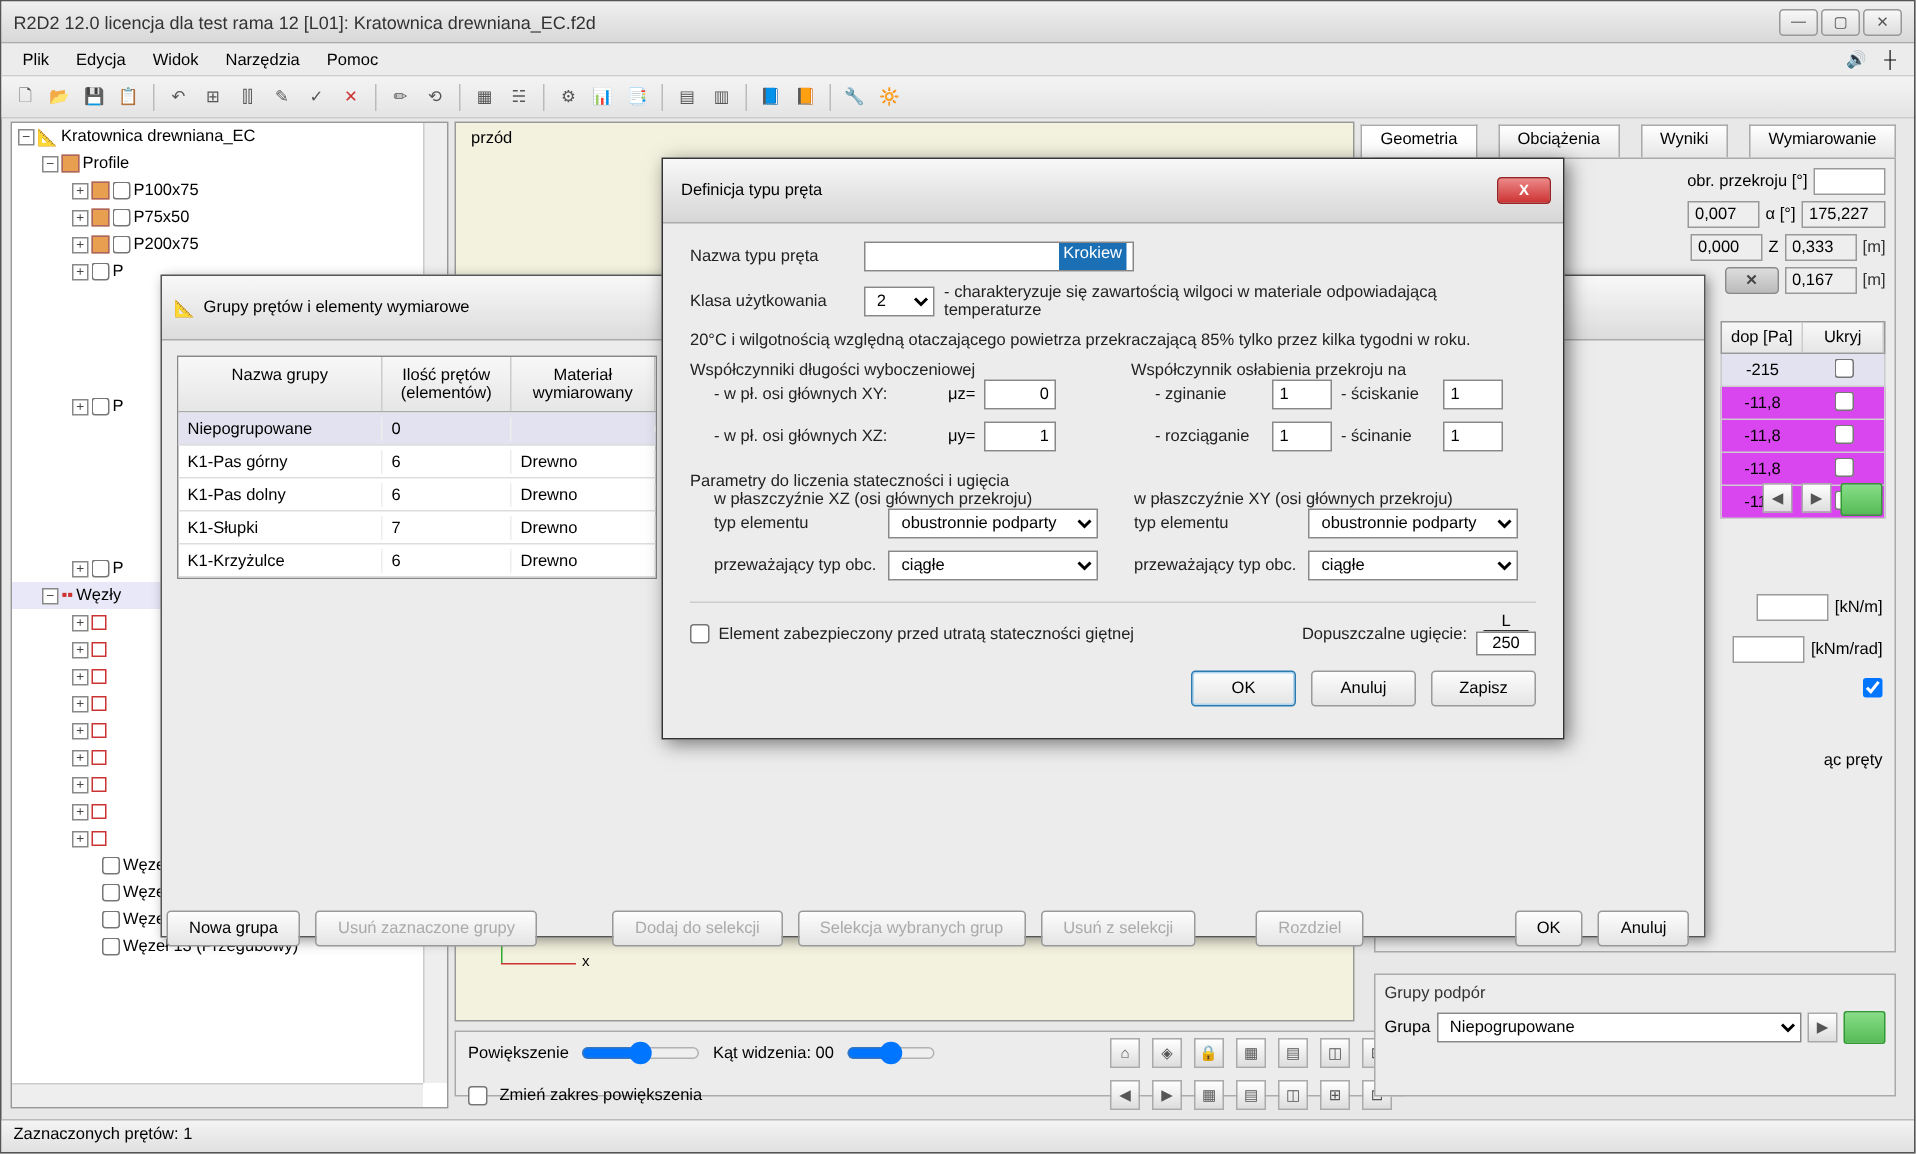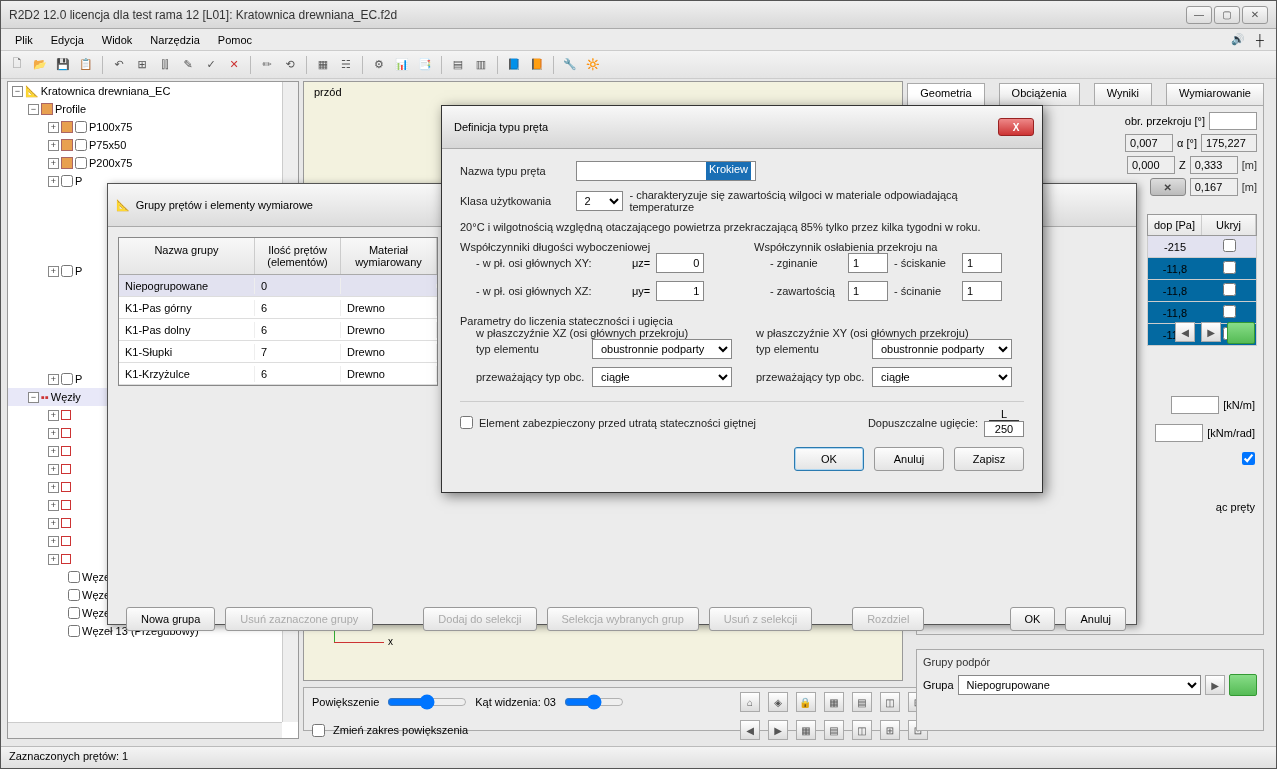--- a/index.html
+++ b/index.html
@@ -66,21 +66,21 @@
 .dlg-close { width: 36px; height: 18px; background: linear-gradient(#e88,#c33); border: 1px solid #922; border-radius: 3px; color: #fff; display: flex; align-items: center; justify-content: center; font-size: 10px; cursor: pointer; font-weight: bold; }
 .dlg-body { padding: 10px; position: relative; height: calc(100% - 26px); }
 
 .grid { border: 1px solid #888; background: #fff; }
 .grid-head { display: flex; background: linear-gradient(#f8f8f8,#e6e6e6); border-bottom: 1px solid #aaa; justify-content: flex-end; }
 .grid-cell-h { padding: 6px 4px; text-align: center; border-right: 1px solid #ccc; }
 .grid-row { display: flex; border-bottom: 1px solid #ddd; height: 22px; align-items: center; }
 .grid-row.sel { background: #e2e2f0; }
 .grid-cell { padding: 2px 6px; border-right: 1px solid #eee; overflow: hidden; }
 
-.dlg-button-row { position: absolute; bottom: 10px; left: 18px; right: 10px; display: flex; gap: 10px; align-items: center; }
+.dlg-button-row { position: absolute; bottom: 10px; left: 3px; right: 10px; display: flex; gap: 10px; align-items: center; }
 .btn { height: 24px; padding: 0 14px; background: linear-gradient(#fdfdfd,#e4e4e4); border: 1px solid #999; border-radius: 3px; cursor: pointer; display: inline-flex; align-items: center; justify-content: center; }
 .btn.disabled { color: #aaa; cursor: default; }
 .btn.primary { border: 1px solid #2a7ab0; box-shadow: 0 0 0 1px #aed6f1 inset; }
 
 
 .dlg-def { position: absolute; top: 104px; left: 440px; width: 602px; height: 388px; background: #ececec; border: 1px solid #333; box-shadow: 3px 3px 12px rgba(0,0,0,0.5); }
 .dlg-def .dlg-title { background: linear-gradient(#f8f8f8,#d6d6d6); }
 .dlg-def-body { padding: 12px 18px; }
 .row { display: flex; align-items: center; gap: 6px; margin-bottom: 8px; }
 .label { color: #222; }
@@ -94,21 +94,21 @@
 .groupish { margin-top: 6px; }
 .small-sep { height: 1px; background: #ccc; margin: 6px 0; }
 .deflection-frac { display: inline-flex; flex-direction: column; align-items: center; font-size: 11px; }
 .deflection-frac .top { border-bottom: 1px solid #333; width: 30px; text-align: center; }
 .deflection-frac .bot-input { width: 40px; text-align: center; border: 1px solid #888; height: 16px; }
 
 
 .rtable { position: absolute; top: 226px; right: 24px; width: 120px; }
 .rtable-head { display: flex; background: linear-gradient(#f8f8f8,#e6e6e6); border: 1px solid #999; }
 .rtable-head > div { flex: 1; text-align: center; padding: 4px 2px; border-right: 1px solid #ccc; }
-.rtable-row { display: flex; border: 1px solid #ccc; border-top: none; background: #0369a1; height: 22px; align-items: center; }
+.rtable-row { display: flex; border: 1px solid #ccc; border-top: none; background: #d946ef; height: 22px; align-items: center; }
 .rtable-row > div { flex: 1; text-align: center; }
 .rtable-row input[type=checkbox] { }
 
 .lower-right-btns { position: absolute; bottom: 8px; right: 8px; display: flex; gap: 6px; }
 .green-btn { width: 28px; height: 22px; background: linear-gradient(#8d8,#5b5); border: 1px solid #393; border-radius: 2px; cursor: pointer; }
 
 .scrollbar-v { position: absolute; right: 0; top: 0; bottom: 16px; width: 16px; background: #eee; border-left: 1px solid #ccc; }
 .scrollbar-h { position: absolute; left: 0; right: 16px; bottom: 0; height: 16px; background: #eee; border-top: 1px solid #ccc; }
 
 .coord-axes { position: absolute; bottom: 60px; left: 30px; }
@@ -288,21 +288,21 @@
       <div class="y-axis"></div>
       <div class="x-axis"></div>
       <span class="coord-label-x">x</span>
       <span class="coord-label-y">y</span>
     </div>
   </div>
 
   <div class="viewport-bar">
     <span>Powiększenie</span>
     <input type="range" style="width: 80px;" value="50">
-    <span>Kąt widzenia: 03</span>
+    <span>Kąt widzenia: 00</span>
     <input type="range" style="width: 60px;" value="50">
     <span style="flex:1"></span>
     <span class="mini-icon">⌂</span>
     <span class="mini-icon">◈</span>
     <span class="mini-icon">🔒</span>
     <span class="mini-icon">▦</span>
     <span class="mini-icon">▤</span>
     <span class="mini-icon">◫</span>
     <span class="mini-icon">⊞</span>
     <div style="width:100%; display:flex; align-items:center; gap:8px;">
@@ -510,21 +510,21 @@
         </div>
         <div class="col">
           <div class="label">Współczynnik osłabienia przekroju na</div>
           <div class="row sub-indent">
             <span class="label" style="width:72px">- zginanie</span>
             <input class="input" style="width: 40px;" value="1">
             <span class="label" style="width:62px">- ściskanie</span>
             <input class="input" style="width: 40px;" value="1">
           </div>
           <div class="row sub-indent">
-            <span class="label" style="width:72px">- zawartością</span>
+            <span class="label" style="width:72px">- rozciąganie</span>
             <input class="input" style="width: 40px;" value="1">
             <span class="label" style="width:62px">- ścinanie</span>
             <input class="input" style="width: 40px;" value="1">
           </div>
         </div>
       </div>
 
       <div class="label groupish">Parametry do liczenia stateczności i ugięcia</div>
       <div class="two-col">
         <div class="col">

